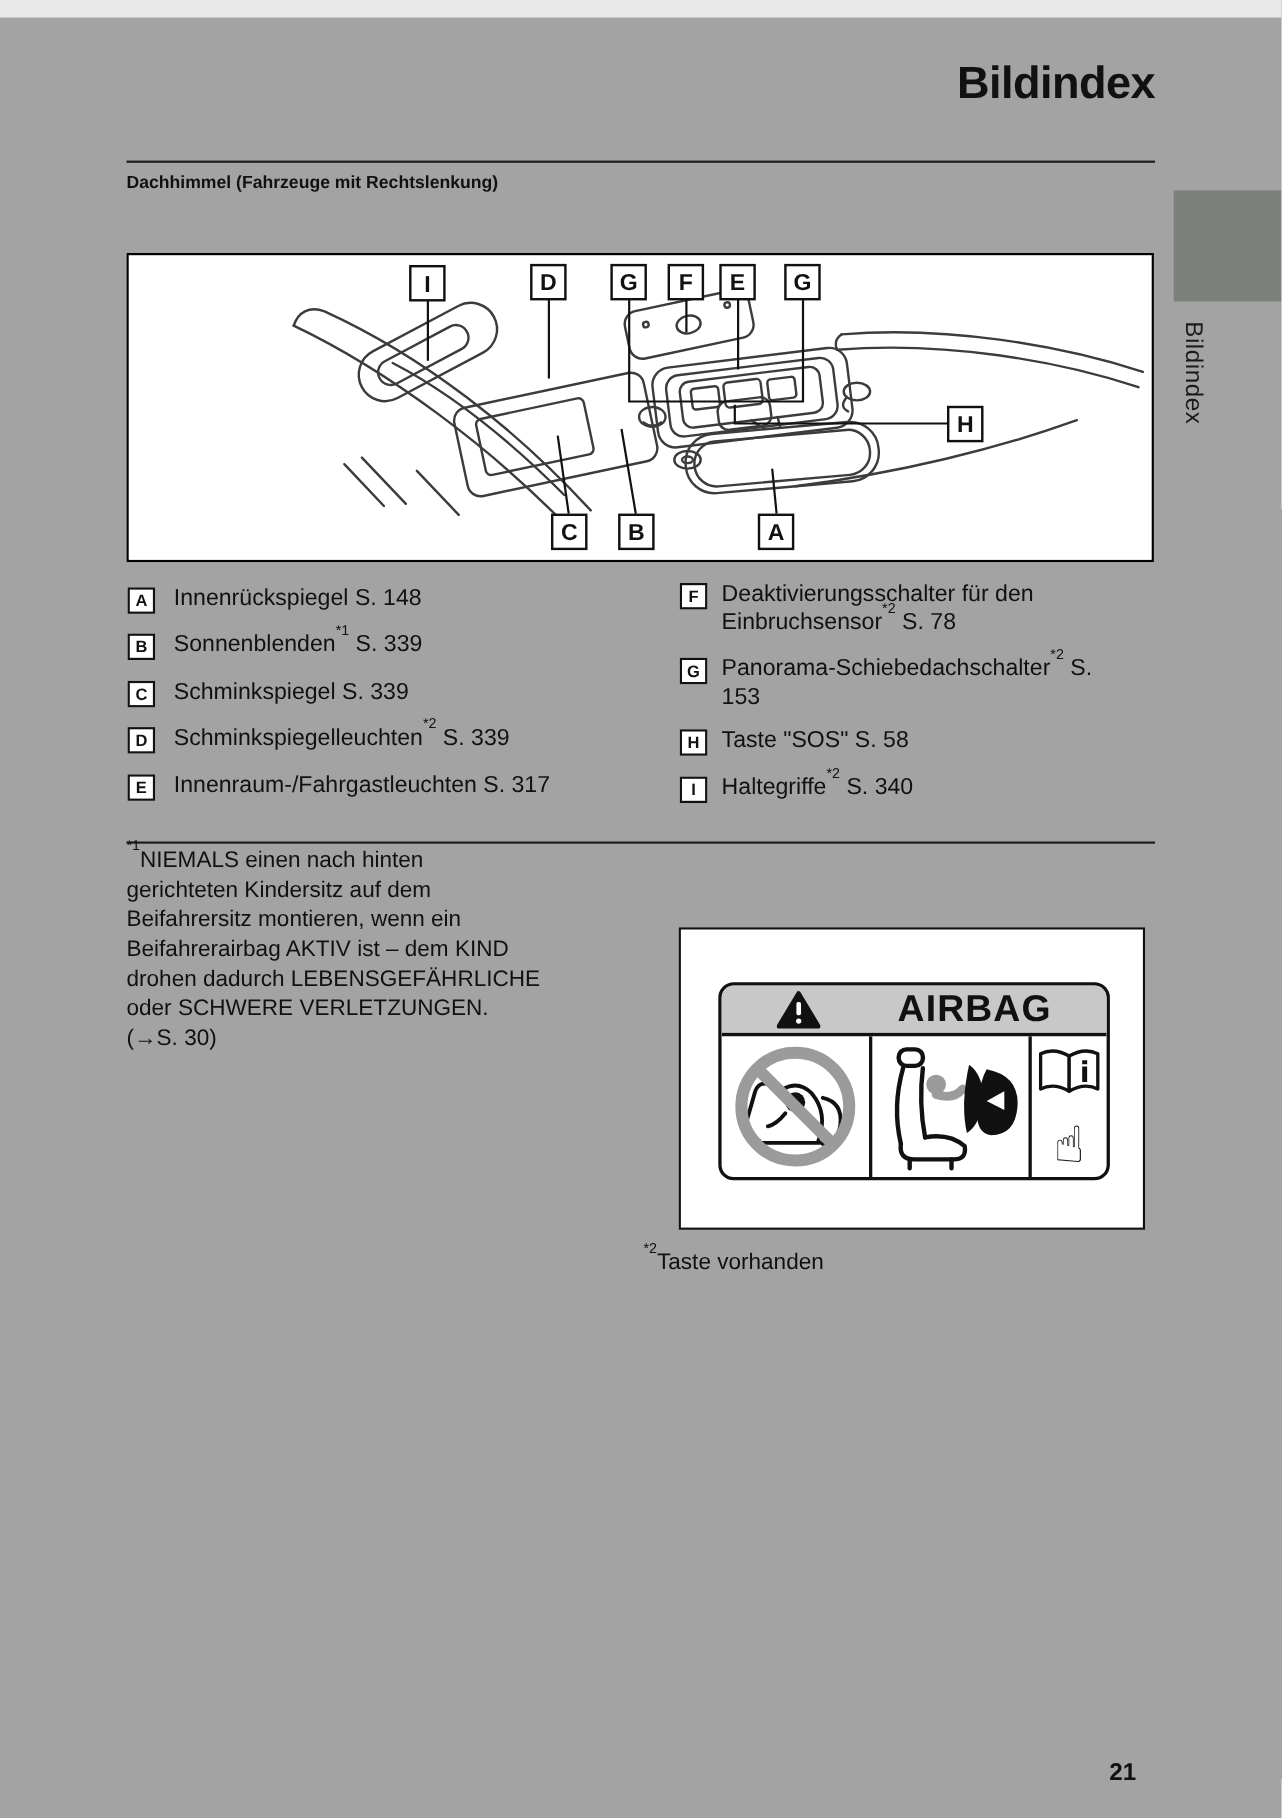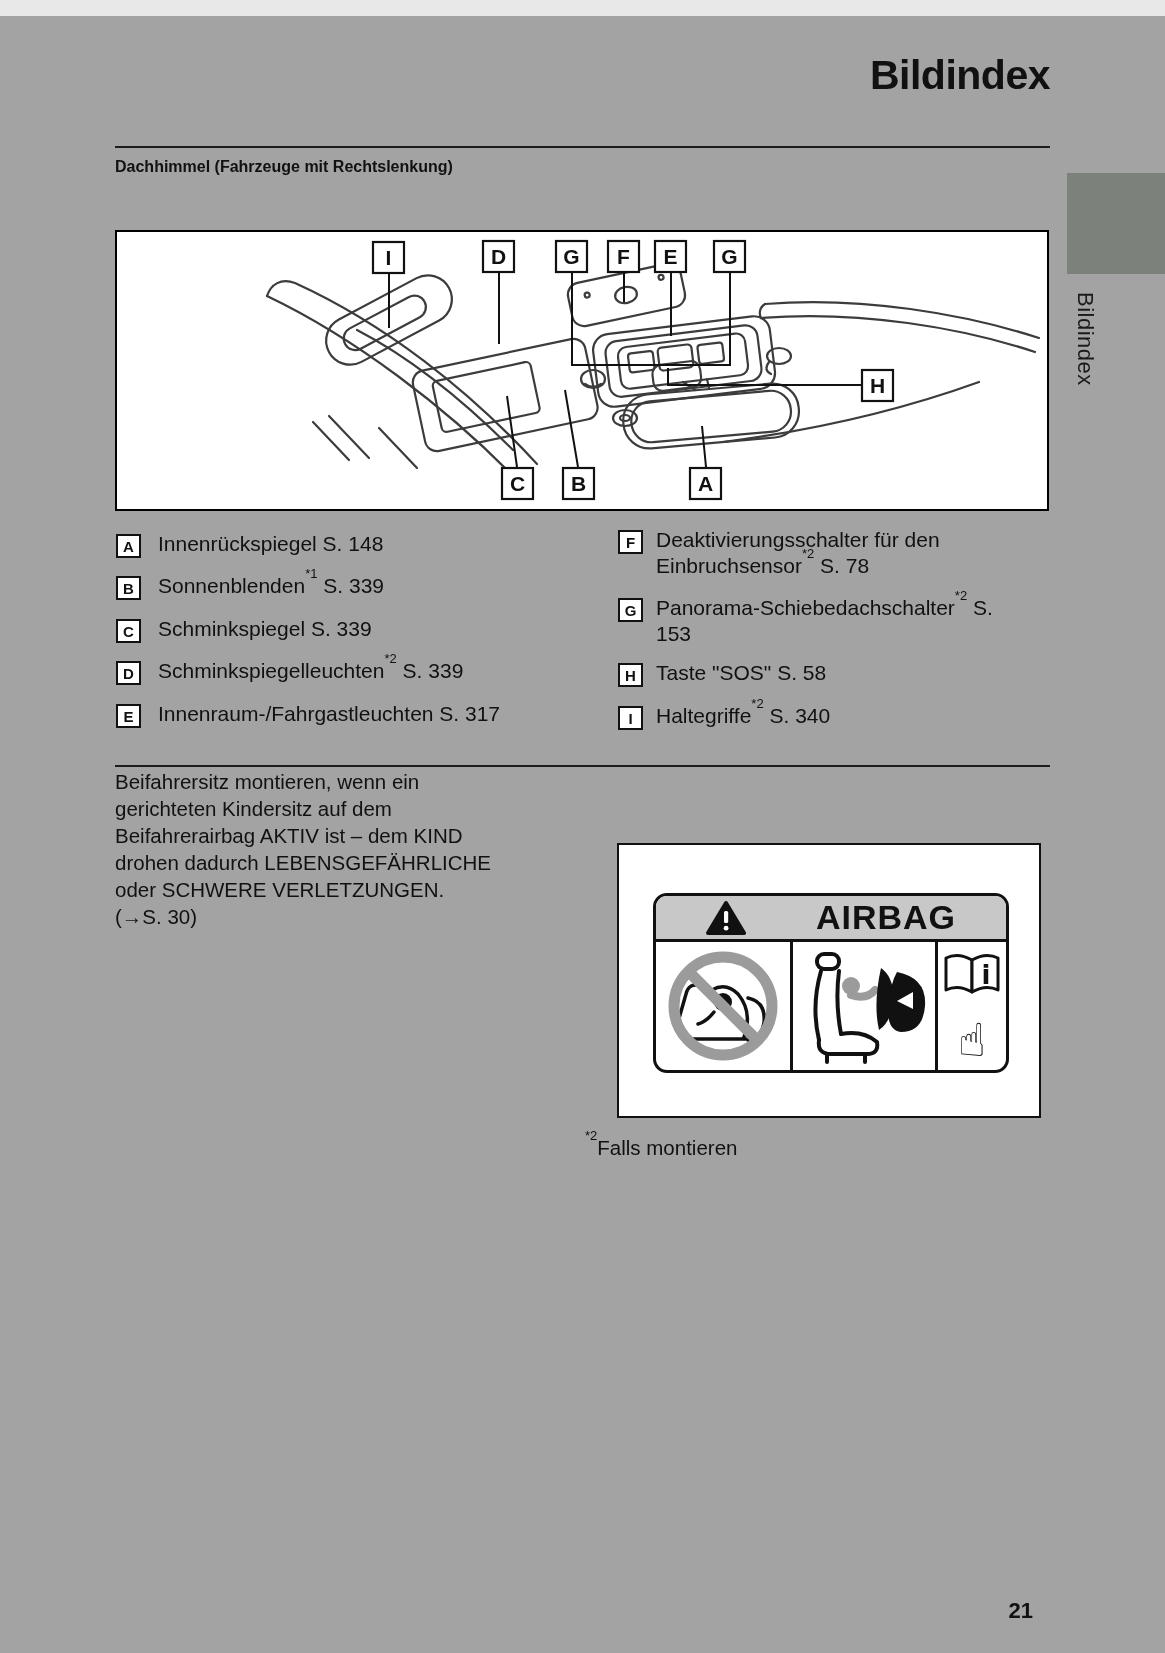--- a/index.html
+++ b/index.html
@@ -233,22 +233,23 @@
     <span class="ltxt"><span>Taste "SOS"</span><sup class="fnmark"></sup><span> S. 58</span></span>
   </div>
   <div class="lrow col-r" style="top:687px">
     <span class="keybox">I</span>
     <span class="ltxt"><span>Haltegriffe</span><sup class="fnmark">*2</sup><span> S. 340</span></span>
   </div>
 
   <div class="rule rule2"></div>
 
   <div class="footnote1">
+    <div><sup class="fnmark">*1</sup><span>NIEMALS einen nach hinten</span></div>
+    <div>gerichteten Kindersitz auf dem</div>
     <div>Beifahrersitz montieren, wenn ein</div>
-    <div>gerichteten Kindersitz auf dem</div>
     <div>Beifahrerairbag AKTIV ist – dem KIND</div>
     <div>drohen dadurch LEBENSGEFÄHRLICHE</div>
     <div>oder SCHWERE VERLETZUNGEN.</div>
     <div>(→S. 30)</div>
   </div>
 
   <div class="airbag-outer">
     <div class="airbag-label">
       <div class="airbag-band">
         <svg class="tri" width="40" height="36" viewBox="0 0 40 36">
@@ -296,17 +297,17 @@
               <path d="M 34,18 Q 48,10 60,16 L 60,48 Q 48,42 34,50 Z"></path>
             </g>
             <text x="48" y="42" font-family="DejaVu Sans, sans-serif" font-size="26" font-weight="bold" fill="#111" text-anchor="middle">i</text>
             <text x="34" y="114" font-family="DejaVu Sans, sans-serif" font-size="46" fill="#111" text-anchor="middle">☝</text>
           </svg>
         </div>
       </div>
     </div>
   </div>
 
-  <div class="footnote2"><sup class="fnmark">*2</sup><span>Falls montieren</span></div>
+  <div class="footnote2"><sup class="fnmark">*2</sup><span>Taste vorhanden</span></div>
 
   <div class="page-number">21</div>
 
 </div>
 
 </body></html>

